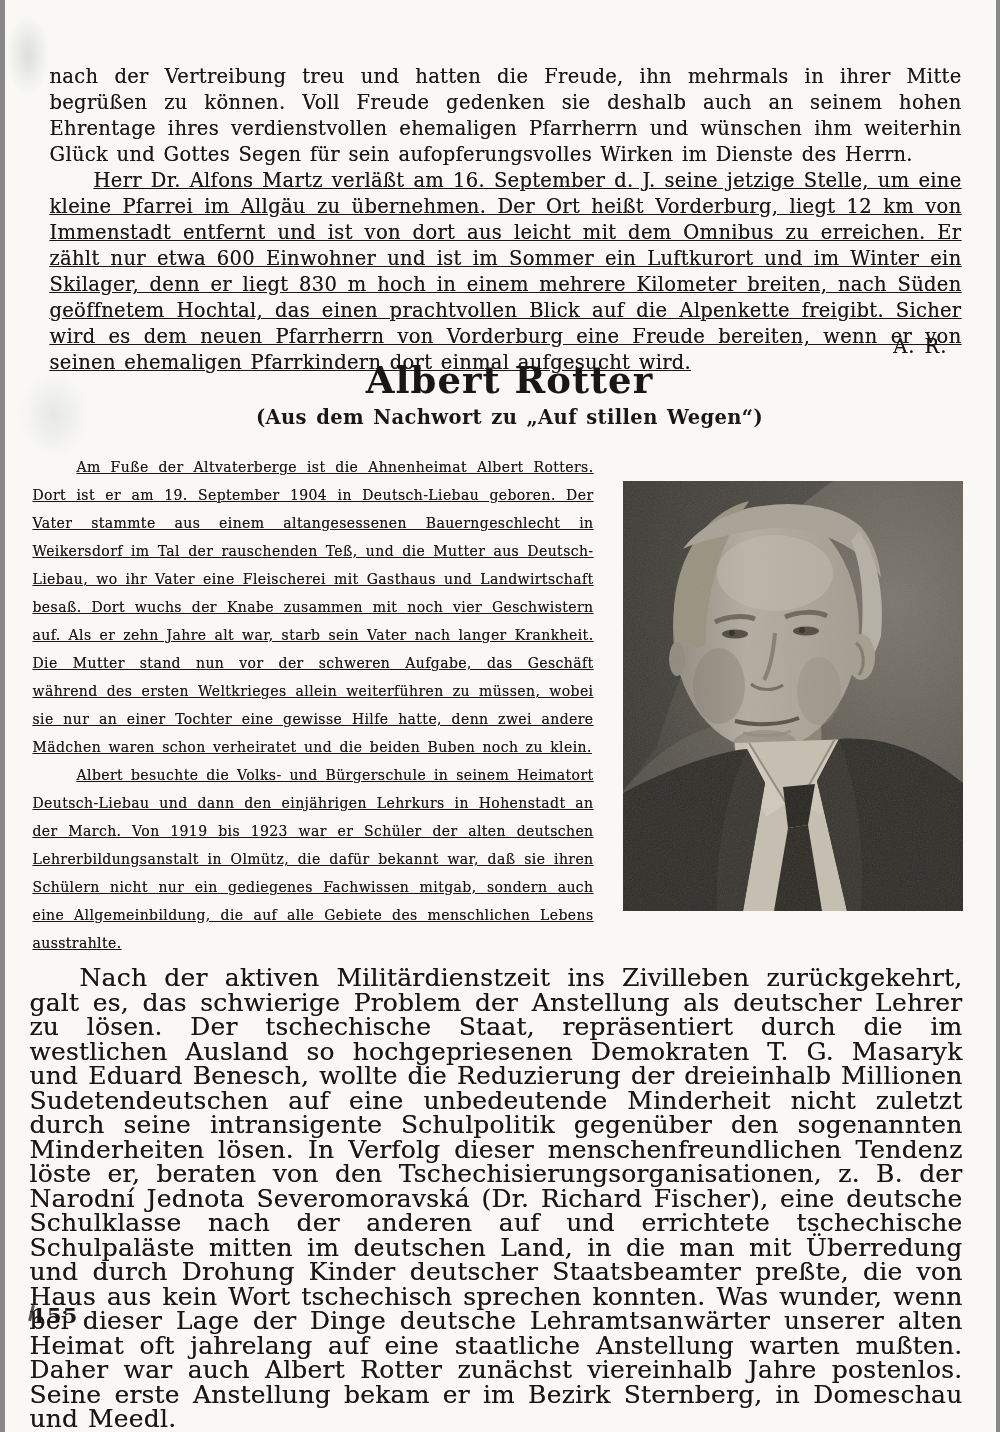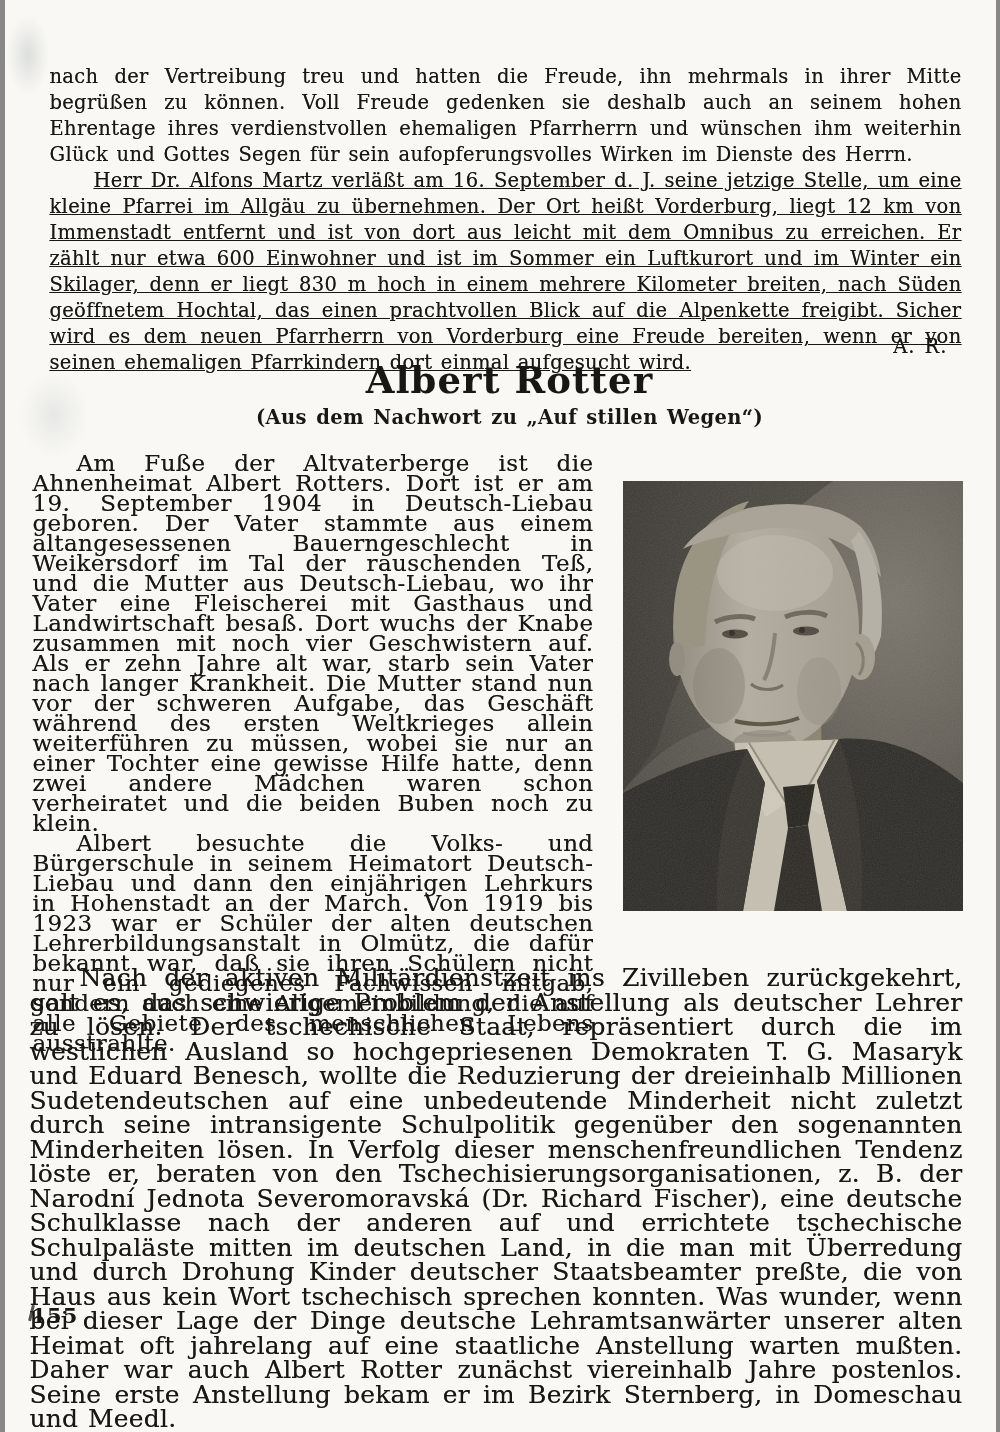--- a/index.html
+++ b/index.html
@@ -38,22 +38,22 @@
     font-size:37px; font-weight:bold; letter-spacing:1px;
   }
   .subtitle {
     position:absolute; left:0; top:406px; width:1010px; text-align:center;
     font-size:19.5px; font-weight:bold; letter-spacing:.4px; word-spacing:2px;
   }
 
   .columns { position:absolute; left:28px; top:453px; width:930px; display:flex; }
   .left-col {
     width:561px;
-    font-size:23px; line-height:20px; letter-spacing:.4px; word-spacing:2.5px;
-    text-align:justify; text-shadow:0 0 .4px rgba(20,18,15,.6);
+    font-size:14px; line-height:28px; letter-spacing:.4px; word-spacing:2.5px;
+    text-align:justify; text-shadow:0 0 .4px rgba(20,18,15,.6);text-decoration:underline;
   }
   .left-col p { margin:0; }
 
   .photo-fig { margin:28px 0 0 29px; width:340px; height:430px; padding:0; }
   .photo-fig svg { display:block; }
 
   .bottom {
     position:absolute; left:25px; top:966px; width:933px;
     font-size:25px; line-height:24.5px; letter-spacing:.2px; word-spacing:1.5px;
     text-align:justify; text-shadow:0 0 .4px rgba(20,18,15,.65);

